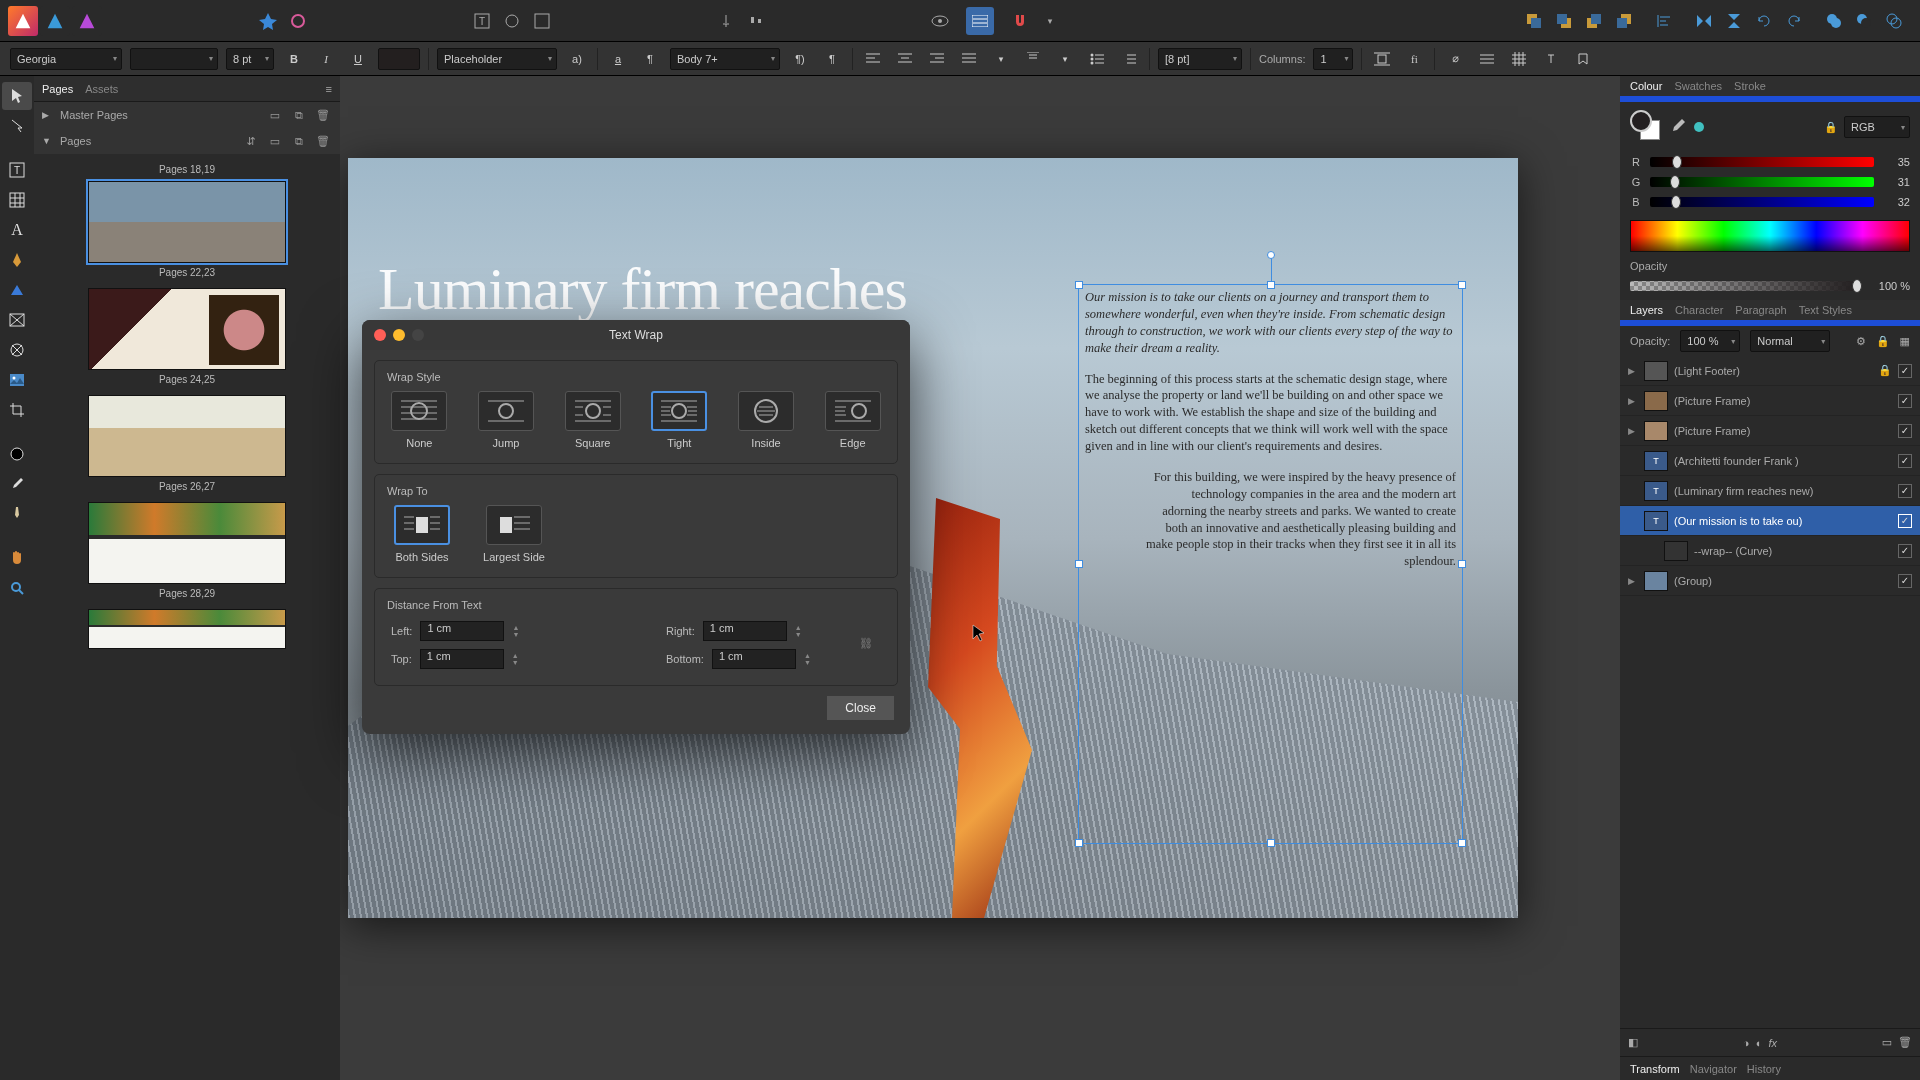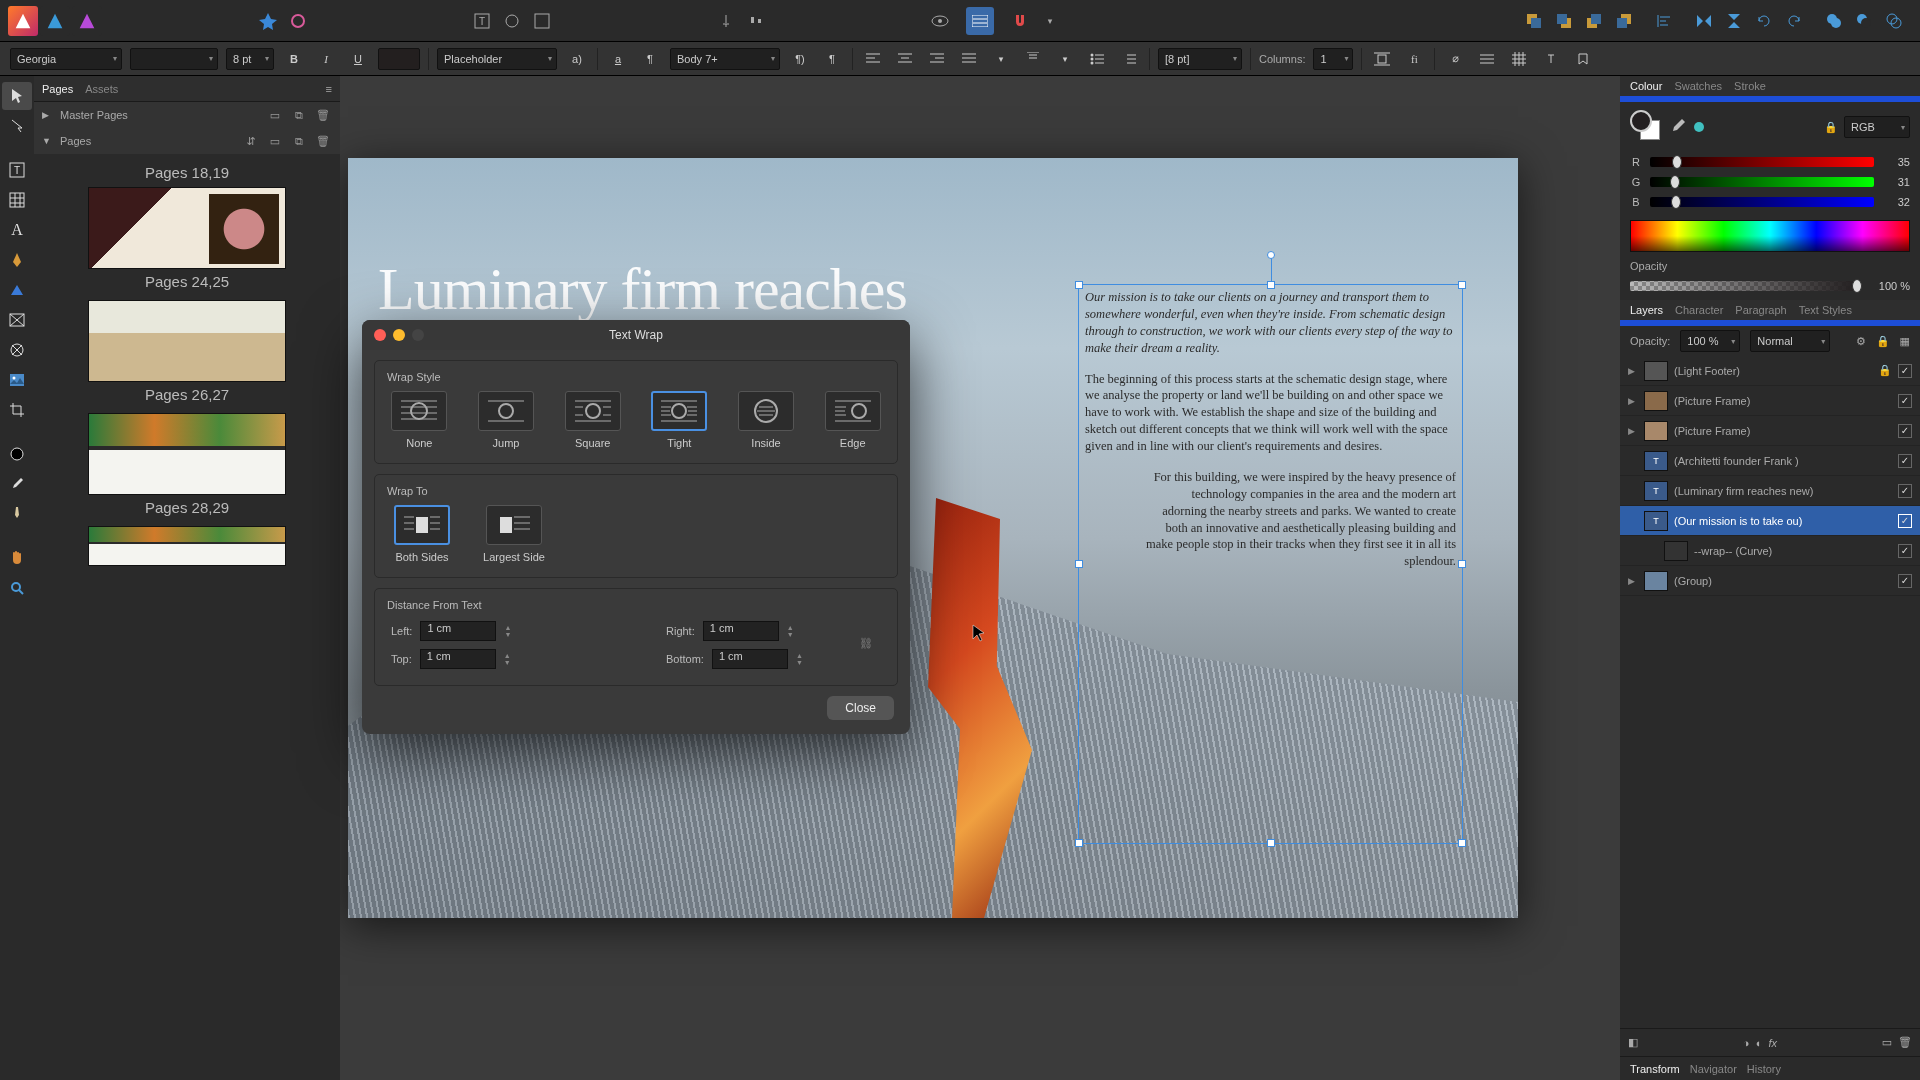--- a/index.html
+++ b/index.html
@@ -39,21 +39,21 @@
     .pages-tabs .tab.active { color:#eee; }
     .pages-tabs .spacer { flex:1; }
     .pages-section-row { height:26px; display:flex; align-items:center; padding:0 8px; gap:6px; background:#333; }
     .pages-section-row .tri { font-size:9px; width:12px; color:#aaa;}
     .pages-section-row .row-spacer { flex:1; }
     .pages-section-row .mini-icn { width:18px; height:16px; display:flex; align-items:center; justify-content:center; color:#999; }
     .pages-scroll { flex:1; overflow-y:auto; padding:6px 6px 20px; }
     .thumb-wrap { display:flex; flex-direction:column; align-items:center; margin-bottom:10px; }
     .thumb { width:198px; height:82px; background:#555; border:1px solid #111; position:relative; overflow:hidden;}
     .thumb.sel { outline:2px solid #4a90e2; }
-    .thumb-label { margin-top:4px; color:#bbb; font-size:15px; text-align:center; }
+    .thumb-label { margin-top:4px; color:#bbb; font-size:10px; text-align:center; }
     
     .canvas-wrap { flex:1; background:#3b3b3b; position:relative; overflow:hidden; }
     .spread { position:absolute; left:8px; top:82px; width:1170px; height:760px; background:#222; box-shadow:0 8px 40px rgba(0,0,0,.6); overflow:hidden; }
     .spread-bg { position:absolute; inset:0;
       background: linear-gradient(to bottom, #9fb8c9 0%, #b8c9d4 25%, #a8b4bd 50%, #8a949b 70%, #6c7277 100%);
     }
     .building { position:absolute; left:0; bottom:0; width:100%; height:480px;
       background:
         repeating-linear-gradient(80deg, rgba(200,210,220,.5) 0 2px, rgba(120,130,140,.5) 2px 6px),
         linear-gradient(110deg, rgba(80,90,100,.6), rgba(180,190,200,.3));
@@ -142,25 +142,25 @@
     .dlg-group .g-label { font-size:11px; color:#bbb; margin-bottom:8px; }
     .style-row { display:flex; gap:22px; }
     .style-item { display:flex; flex-direction:column; align-items:center; gap:6px; width:70px;}
     .style-swatch { width:56px; height:40px; background:#2c2c2c; border:1px solid #555; border-radius:3px; display:flex; align-items:center; justify-content:center; }
     .style-swatch.sel { border:2px solid #4a90e2; }
     .style-swatch svg { width:40px; height:28px; }
     .wrapto-row { display:flex; gap:22px;}
     .dist-grid { display:grid; grid-template-columns: 1fr 1fr; column-gap:60px; row-gap:8px; padding:2px 4px; }
     .nf { display:flex; align-items:center; gap:8px; }
     .nf label { color:#bbb; }
-    .nf .inp { width:76px; height:20px; background:#222; border:1px solid #111; color:#ccc; padding:0 18px 0 6px; position:relative; font-size:11px;}
+    .nf .inp { width:84px; height:20px; background:#222; border:1px solid #111; color:#ccc; padding:0 18px 0 6px; position:relative; font-size:11px;}
     .nf .spin { display:flex; flex-direction:column; justify-content:center; }
     .nf .spin span{font-size:7px; line-height:7px; color:#888;}
     .dlg-footer { display:flex; justify-content:flex-end; padding:0 4px; }
-    .dlg-btn { background:#555; color:#eee; padding:5px 18px; border-radius:6px; font-size:12px;}
+    .dlg-btn { background:#555; color:#eee; padding:5px 18px; border-radius:0; font-size:12px;}
     .link-icon { position:absolute; right:24px; top:50%; color:#888;}
     
     .th-a{background:linear-gradient(180deg,#3b2a16,#0d0d1a 60%),radial-gradient(circle at 70% 70%,#1a3a5a 0 40%,transparent 42%);} 
     .th-b{background:linear-gradient(135deg,#3b1a1a 0 30%, #f0e8da 30% 100%);} 
     .th-b::after{content:"";position:absolute;right:6px;top:6px;width:70px;height:70px;background:radial-gradient(circle,#c88 0 40%,#321 42%);}
     .th-c{background:linear-gradient(180deg,#e8e8dc 0 40%, #cdb890 40% 100%);} 
     .th-d{background:linear-gradient(90deg,#2a7a3a,#d07a2a,#4a8a3a,#c89a4a);background-size:100% 40%; background-repeat:no-repeat;} 
     .th-d::after{content:"";position:absolute;left:0;right:0;bottom:0;height:55%;background:#f4f4f0;}
     .th-sel{background:linear-gradient(180deg,#7a94a8 0 50%,#8a8278 50% 100%);} 
     
@@ -556,20 +556,24 @@
       <span class="tri">▼</span>
       <span>Pages</span>
       <span class="row-spacer"></span>
       <span class="mini-icn">⇵</span>
       <span class="mini-icn">▭</span>
       <span class="mini-icn">⧉</span>
       <span class="mini-icn">🗑</span>
     </div>
     <div class="pages-scroll">
       <div class="thumb-label" style="margin-bottom:6px">Pages 18,19</div>
+      <div class="thumb-wrap">
+          <div class="thumb th-sel sel"></div>
+          <div class="thumb-label">Pages 22,23</div>
+        </div>
       <div class="thumb-wrap">
           <div class="thumb th-b"></div>
           <div class="thumb-label">Pages 24,25</div>
         </div>
       <div class="thumb-wrap">
           <div class="thumb th-c"></div>
           <div class="thumb-label">Pages 26,27</div>
         </div>
       <div class="thumb-wrap">
           <div class="thumb th-d"></div>

